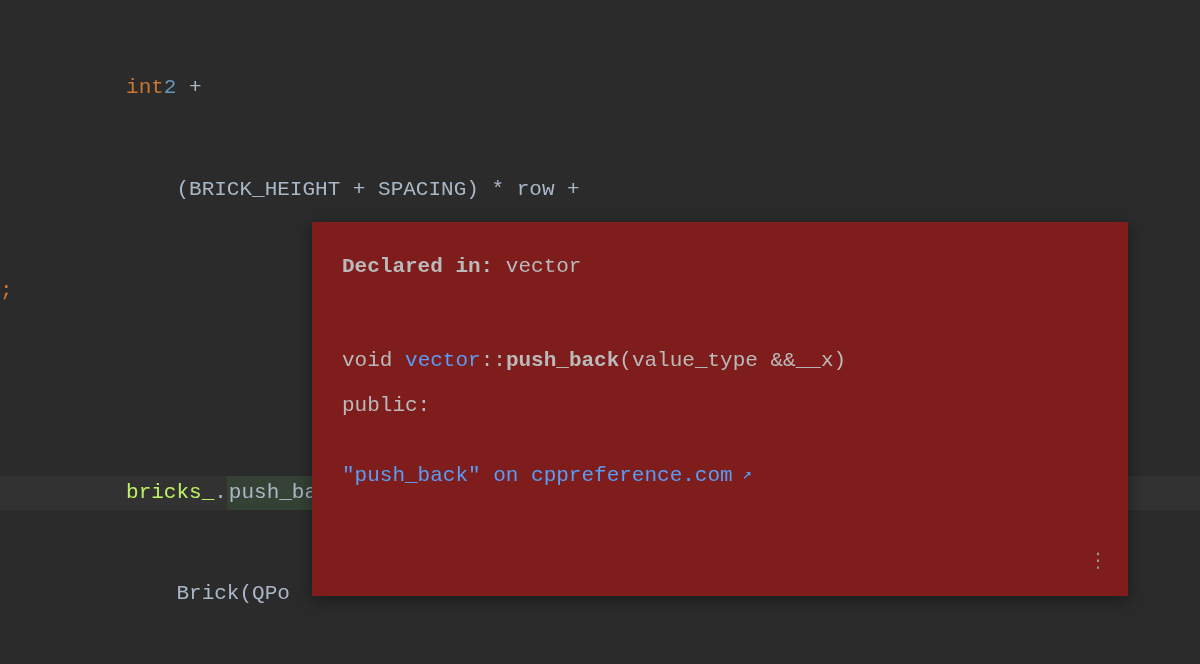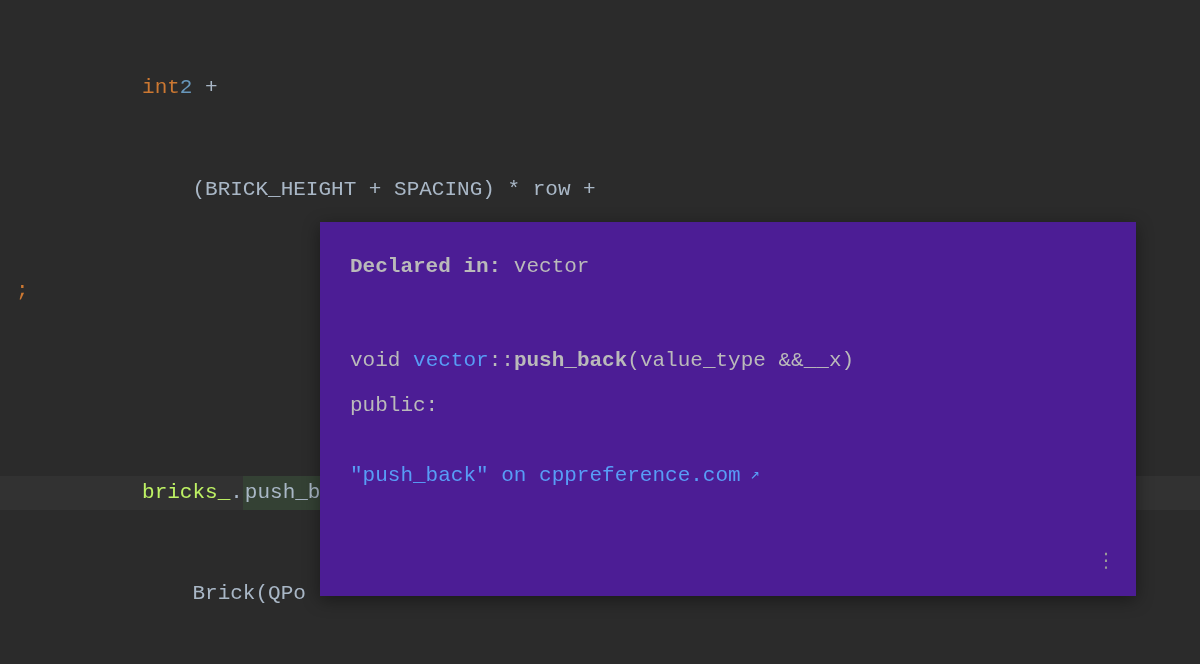--- a/index.html
+++ b/index.html
@@ -19,40 +19,40 @@
       position: relative;
     }
     .editor {
       padding-top: 4px;
       white-space: pre;
     }
     .line {
       height: 34px;
       display: flex;
       align-items: center;
-      padding-left: 16px;
+      padding-left: 0;
     }
     .line.highlighted {
       background: #323232;
     }
     .kw { color: #cc7832; }
     .num { color: #6897bb; }
     .field { color: #bef264; }
     .semicolon { color: #cc7832; }
     .highlight-box {
       background: #344134;
       padding: 0 2px;
     }
     .tooltip {
       position: absolute;
-      left: 320px;
+      left: 312px;
       top: 222px;
       width: 816px;
       height: 374px;
-      background: #4c1d95;
+      background: #7f1d1d;
       box-shadow: 0 4px 16px rgba(0,0,0,0.4);
       padding: 28px 30px;
       font-size: 21px;
       line-height: 1.6;
     }
     .tooltip-line {
       margin-bottom: 12px;
       color: #bababa;
     }
     .tooltip-bold {

